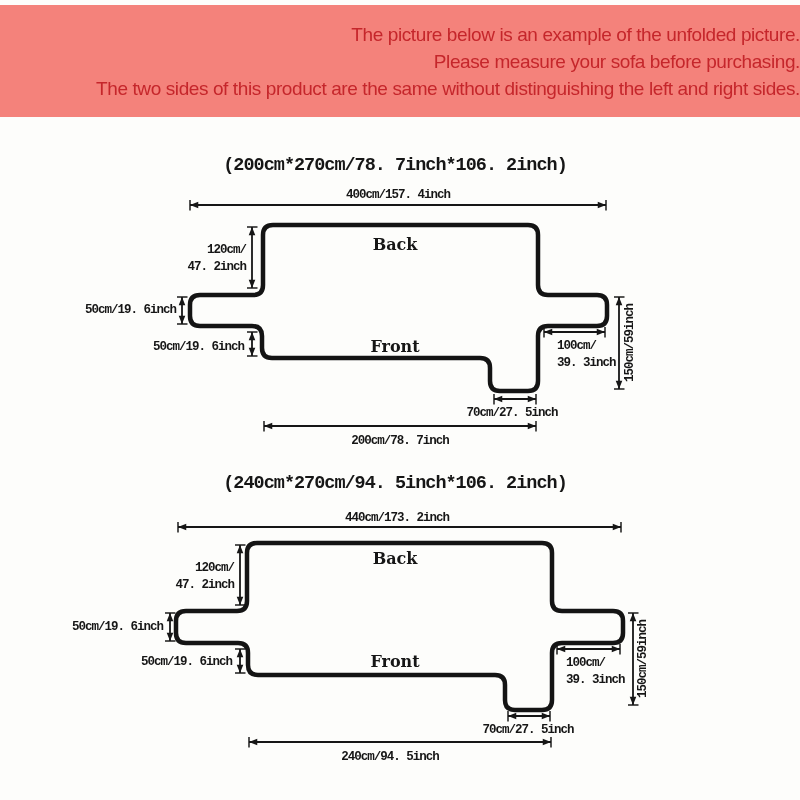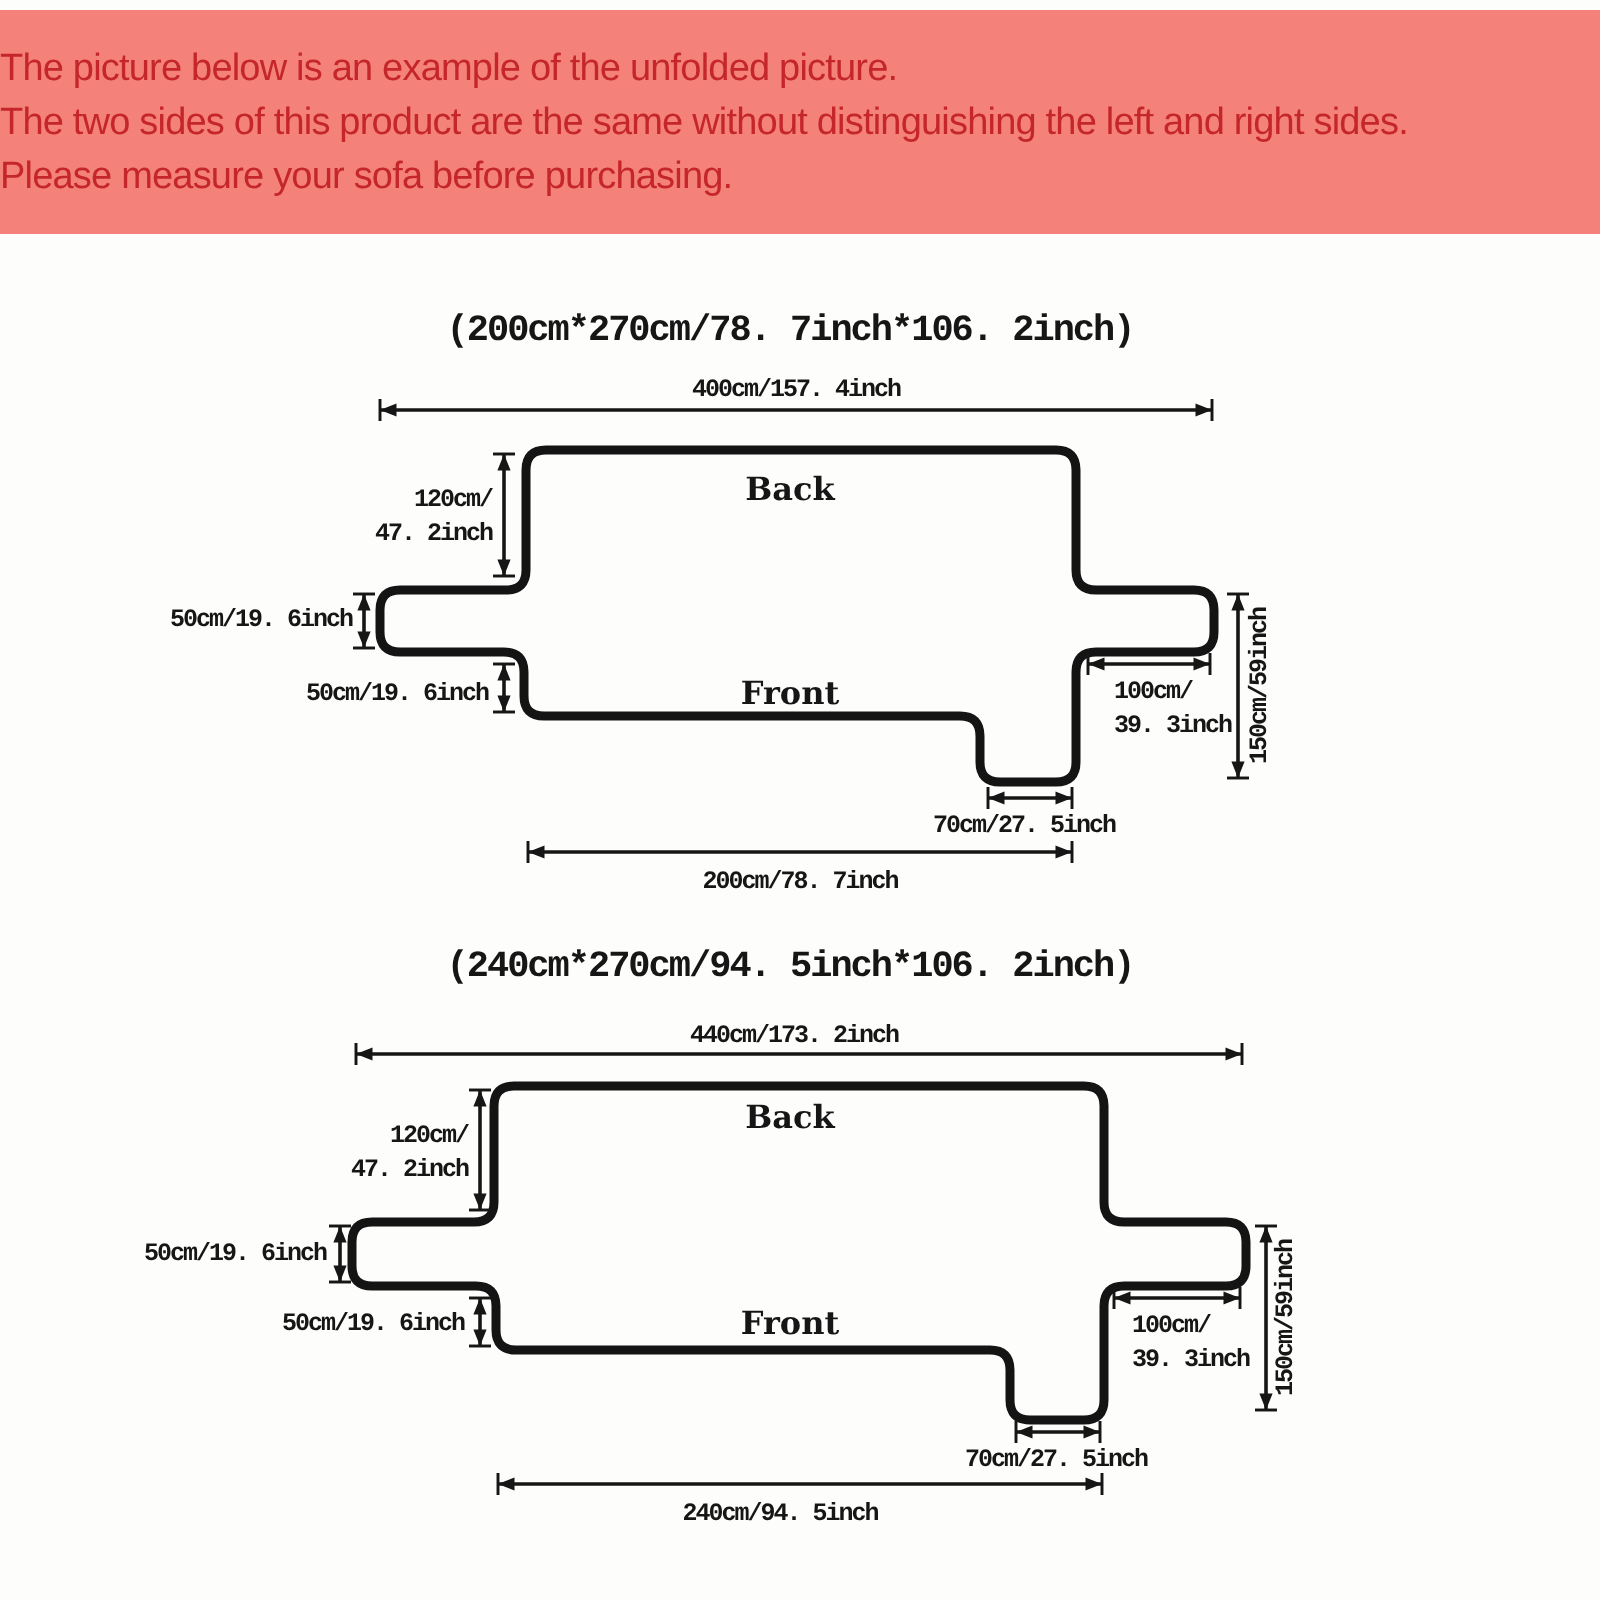--- a/index.html
+++ b/index.html
@@ -3,43 +3,43 @@
 <meta charset="utf-8">
 <style>
   html,body { margin:0; padding:0; background:#ffffff; }
   .page {
     position:relative; width:800px; height:800px; margin:0 auto;
     background:#fdfdfb; overflow:hidden;
     font-family:"Liberation Sans", sans-serif;
   }
   .banner {
     position:absolute; top:5px; left:0; width:800px; height:112px;
-    display:flex; flex-direction:column; justify-content:center; align-items:flex-start;
+    display:flex; flex-direction:column; justify-content:center; align-items:flex-end;
     text-align:center;
   }
   .banner .line {
     font-size:19px; line-height:27px; letter-spacing:-0.4px; font-weight:400;
     white-space:nowrap;
   }
   svg.diagrams { position:absolute; top:0; left:0; }
   .outline { fill:none; stroke:#141414; stroke-width:4.5; stroke-linecap:round; }
   .dimline { stroke:#161616; stroke-width:1.8; fill:none; }
   .dim  { font-family:"Liberation Mono", monospace; font-weight:bold; font-size:12.5px; letter-spacing:-1px; fill:#161616; }
   .lbl  { font-family:"DejaVu Serif", serif; font-weight:bold; font-size:16px; fill:#161616; }
   .ttl  { font-family:"Liberation Mono", monospace; font-weight:bold; font-size:18.5px; letter-spacing:-1px; fill:#161616; }
 </style>
 </head>
 <body>
 
 <div class="page">
 
   <div class="banner" style="background: rgb(244, 130, 123); color: rgb(197, 38, 43);">
     <div class="line">The picture below is an example of the unfolded picture.</div>
+    <div class="line">Please measure your sofa before purchasing.</div>
     <div class="line">The two sides of this product are the same without distinguishing the left and right sides.</div>
-    <div class="line">Please measure your sofa before purchasing.</div>
   </div>
 
   <svg class="diagrams" width="800" height="800" viewBox="0 0 800 800">
     <defs>
       <marker id="dimend" viewBox="0 0 12 12" refX="11" refY="6" markerWidth="11" markerHeight="11" markerUnits="userSpaceOnUse" orient="auto-start-reverse">
         <path d="M11,0 L11,12" stroke="#161616" stroke-width="1.6" fill="none"></path>
         <path d="M11,6 L2,2.4 L2,9.6 Z" fill="#161616"></path>
       </marker>
     </defs>
 

